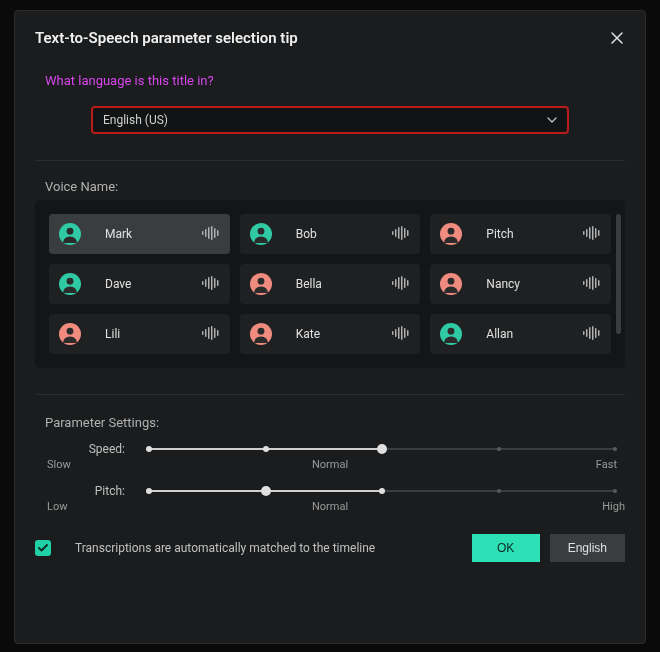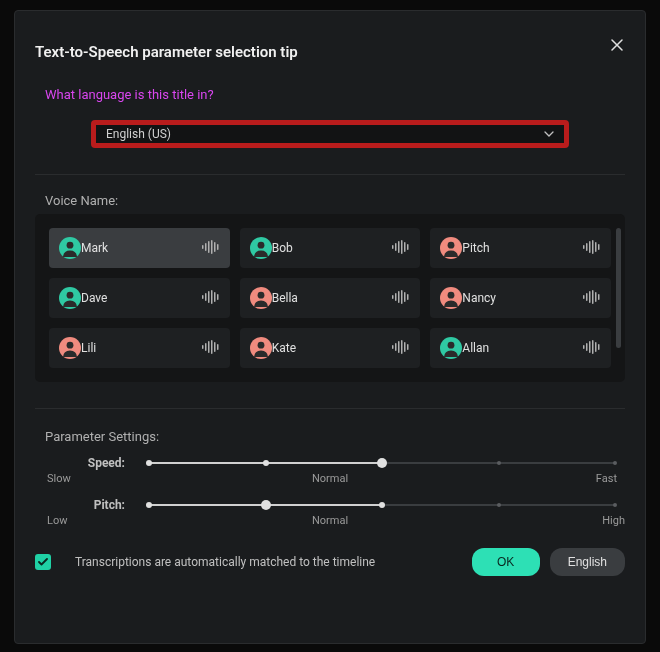--- a/index.html
+++ b/index.html
@@ -14,28 +14,28 @@
   .modal {
     position: absolute; left: 14px; top: 10px;
     width: 632px; height: 634px;
     background: #1a1c1e;
     border: 1px solid #2a2c2e;
     border-radius: 4px;
     padding: 18px 20px 14px 20px;
     display: flex; flex-direction: column;
   }
   .header { display: flex; justify-content: space-between; align-items: center; margin-bottom: 18px; }
-  .title { color: #f0f0f0; font-size: 15px; font-weight: 600; margin-top: 14px; }
+  .title { color: #f0f0f0; font-size: 15px; font-weight: 600; }
   .close-btn { width: 16px; height: 16px; cursor: pointer; color: #e0e0e0; display: flex; align-items: center; justify-content: center; }
   .question { color: #d946ef; font-size: 13px; margin: 8px 0 18px 10px; }
   .select-row { display: flex; justify-content: center; margin-bottom: 18px; }
   .select {
     width: 478px; height: 28px;
     background: #121314;
-    border: 5px solid #b91c1c;
+    border: 2px solid #b91c1c;
     border-radius: 4px;
     padding: 0 10px;
     display: flex; align-items: center; justify-content: space-between;
     color: #d0d0d0; cursor: pointer;
     font-size: 12px;
   }
   .divider { height: 1px; background: #2a2c2e; margin: 8px 0 18px 0; }
   .section-label { color: #b0b0b0; font-size: 13px; margin-bottom: 6px; margin-left: 10px; }
   .voices-panel {
     background: #141516;
@@ -48,21 +48,21 @@
     grid-template-columns: repeat(3, 1fr);
     gap: 10px;
   }
   .voice-card {
     height: 40px;
     background: #1e2022;
     border-radius: 4px;
     display: flex; align-items: center;
     padding: 0 10px;
     cursor: pointer;
-    gap: 0;
+    gap: 24px;
   }
   .voice-card.selected { background: #3a3d40; }
   .avatar {
     width: 22px; height: 22px; border-radius: 50%;
     display: flex; align-items: center; justify-content: center;
     flex-shrink: 0;
   }
   .avatar svg { display: block; }
   .voice-name { flex: 1; color: #e0e0e0; font-size: 12px; }
   .wave-icon { flex-shrink: 0; color: #b0b0b0; }
@@ -72,21 +72,20 @@
   }
   .scroll-thumb {
     position: absolute; left: 0; top: 0; width: 5px; height: 86%;
     background: #3a3d40; border-radius: 3px;
   }
   .divider2 { height: 1px; background: #2a2c2e; margin: 26px 0 20px 0; }
   .slider-row {
     display: flex; gap: 24px;
     padding-left: 40px; padding-right: 10px;
     margin-bottom: 2px;
-    font-weight: bold;
   }
   .slider-label { width: 50px; text-align: right; color: #c0c0c0; font-size: 12px; }
   .slider-wrap { flex: 1; position: relative; height: 14px; }
   .track-full { position: absolute; left: 0; right: 0; top: 6px; height: 2px; background: #3a3d40; border-radius: 1px; }
   .track-active { position: absolute; left: 0; top: 6px; height: 2px; background: #d0d0d0; border-radius: 1px; }
   .thumb { position: absolute; top: 2px; width: 10px; height: 10px; background: #e0e0e0; border-radius: 50%; transform: translateX(-50%); }
   .tick { position: absolute; top: 5px; width: 4px; height: 4px; background: #5a5d60; border-radius: 50%; transform: translateX(-50%); }
   .tick.active { background: #e0e0e0; width: 6px; height: 6px; top: 4px; }
   .slider-tick-labels {
     display: flex; padding-left: 102px; padding-right: 10px;
@@ -98,21 +97,21 @@
     margin-top: 8px;
   }
   .check-row { display: flex; align-items: center; gap: 24px; flex: 1; }
   .checkbox {
     width: 16px; height: 16px; background: #1fd1a5; border-radius: 3px;
     display: flex; align-items: center; justify-content: center; cursor: pointer;
   }
   .checkbox svg { display: block; }
   .check-label { color: #c0c0c0; font-size: 12px; }
   .btn {
-    height: 28px; padding: 0 18px; border-radius: 12px; border: none;
+    height: 28px; padding: 0 18px; border-radius: 0; border: none;
     font-size: 12px; cursor: pointer; display: flex; align-items: center; justify-content: center;
   }
   .btn-ok { background: #2de0b5; color: #0a2820; font-weight: 500; min-width: 68px; }
   .btn-cancel { background: #3a3d40; color: #e0e0e0; min-width: 68px; }
 </style>
 </head>
 <body>
 
 <div class="modal">
 

